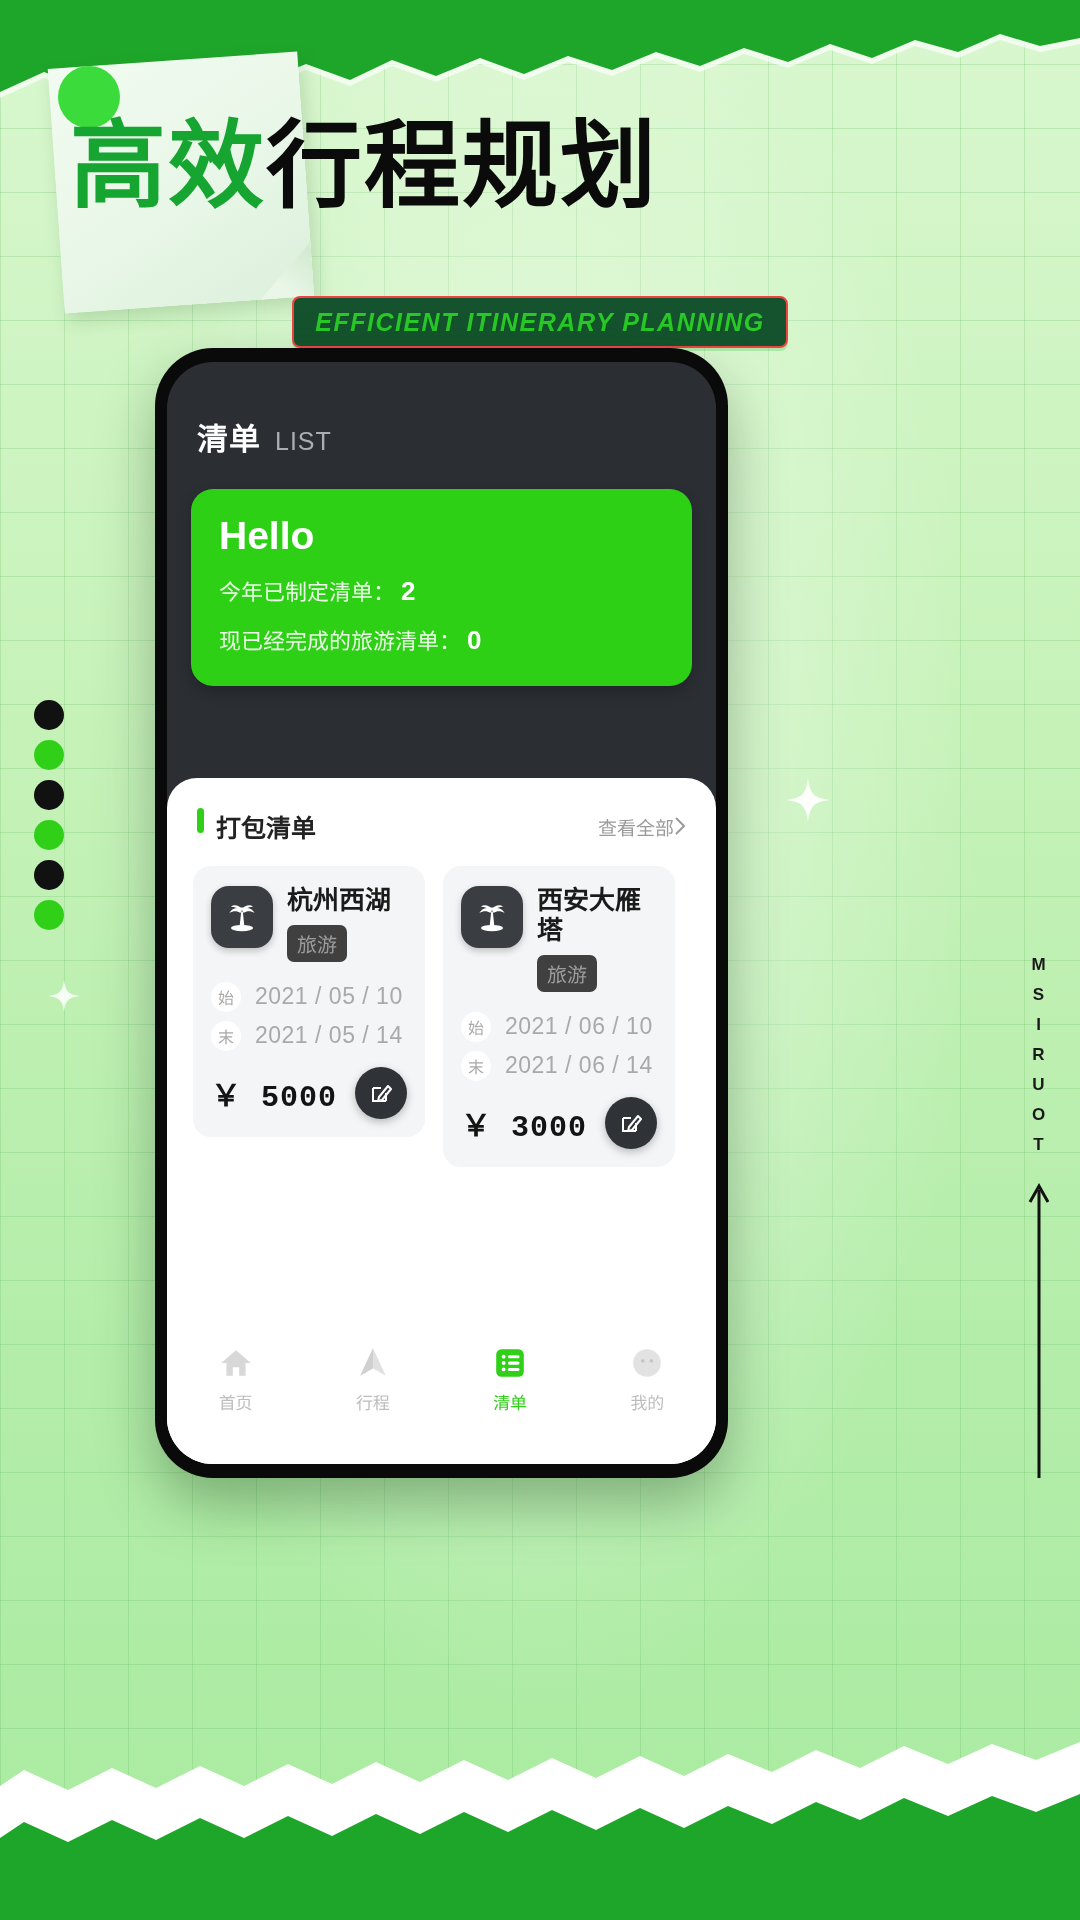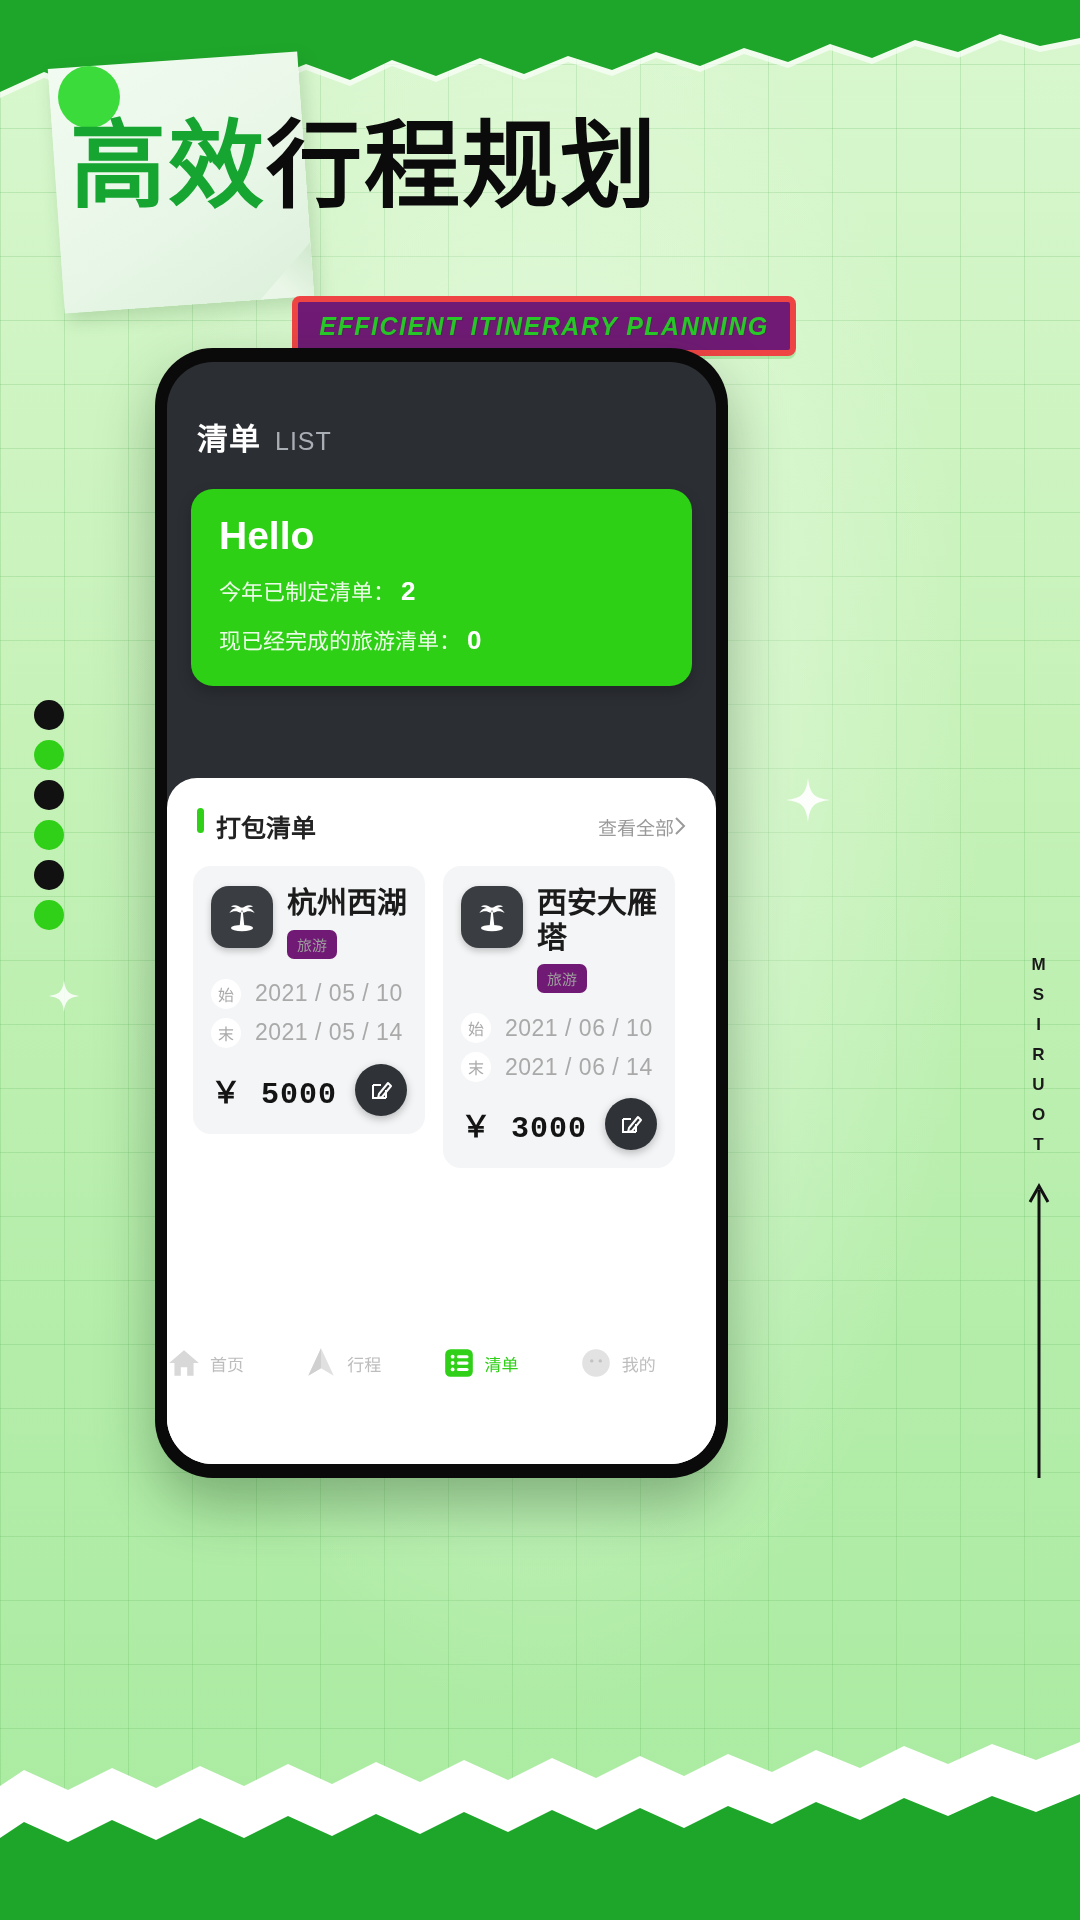--- a/index.html
+++ b/index.html
@@ -96,22 +96,22 @@
     position:absolute;left:70px;top:118px;z-index:5;
     font-size:96px;font-weight:900;letter-spacing:2px;line-height:1;
     font-family:"DejaVu Sans","Liberation Sans",sans-serif;
     white-space:nowrap;
   }
   .title-zh .t-green{color:#17a532;text-align:right;}
   .title-zh .t-black{color:#0b0b0b;}
 
   .subtitle-box{
     position:absolute;left:292px;top:296px;width:492px;height:48px;z-index:5;
-    border:6px solid #ef4444;border-radius:8px;
-    background:#701a75;
+    border:2px solid #ef4444;border-radius:8px;
+    background:#14532d;
     box-shadow:0 3px 0 rgba(47,192,47,.25);
     display:flex;align-items:center;justify-content:center;
   }
   .subtitle-text{
     font-size:25px;font-weight:800;font-style:italic;color:#28c928;
     letter-spacing:1.5px;white-space:nowrap;
     text-shadow:1px 1px 0 rgba(0,80,0,.25);
     font-family:"Liberation Sans",sans-serif;
   }
 
@@ -187,45 +187,45 @@
     display:flex;align-items:center;justify-content:center;
     box-shadow:0 3px 8px rgba(0,0,0,.25);
   }
   .card-trip{padding:20px 18px 18px 18px;}
   .trip-top{display:flex;gap:14px;align-items:flex-start;}
   .trip-icon{
     width:62px;height:62px;border-radius:18px;background:#3a3d41;
     flex:none;display:flex;align-items:center;justify-content:center;
     box-shadow:0 3px 7px rgba(0,0,0,.22);
   }
-  .trip-name{font-size:30px;font-weight:700;color:#1b1b1b;line-height:1.15;}
+  .trip-name{font-size:26px;font-weight:700;color:#1b1b1b;line-height:1.15;}
   .trip-tag{
-    display:inline-block;margin-top:9px;background:#701a75;border-radius:7px;
-    padding:4px 10px;font-size:15px;color:#9c9c9c;
+    display:inline-block;margin-top:9px;background:#404040;border-radius:7px;
+    padding:4px 10px;font-size:20px;color:#9c9c9c;
   }
   .trip-dates{margin-top:20px;}
   .date-row{display:flex;align-items:center;gap:14px;margin-bottom:9px;}
   .date-key{
     width:30px;height:30px;border-radius:50%;background:#fff;color:#aaa;
     font-size:16px;display:flex;align-items:center;justify-content:center;flex:none;
   }
   .date-val{color:#a9a9a9;font-size:23px;letter-spacing:.5px;}
   .trip-bottom{display:flex;align-items:center;justify-content:space-between;margin-top:16px;font-family:Liberation Mono, monospace;}
   .price{font-size:30px;font-weight:700;color:#141414;letter-spacing:1px;}
   .edit-btn{
     width:52px;height:52px;border-radius:50%;background:#2f3337;
     display:flex;align-items:center;justify-content:center;
     box-shadow:0 3px 8px rgba(0,0,0,.25);
   }
 
   .tabbar{
     position:absolute;left:0;right:0;bottom:0;height:118px;background:#fff;
     display:flex;align-items:flex-start;padding-top:18px;
   }
-  .tab{flex:1;display:flex;flex-direction:row;align-items:center;gap:9px;}
+  .tab{flex:1;display:flex;flex-direction:column;align-items:center;gap:9px;}
   .tab-label{font-size:17px;color:#bdbdbd;}
   .tab.active .tab-label{color:#2fd017;}
 </style>
 </head>
 <body>
 
 <div class="bg"></div>
 <div class="bg-grid"></div>
 <div class="bg-vignette"></div>
 

